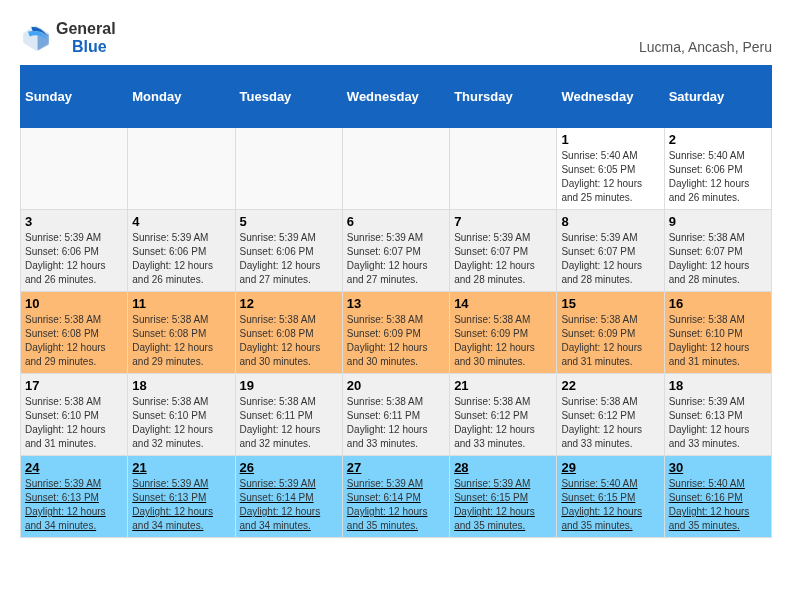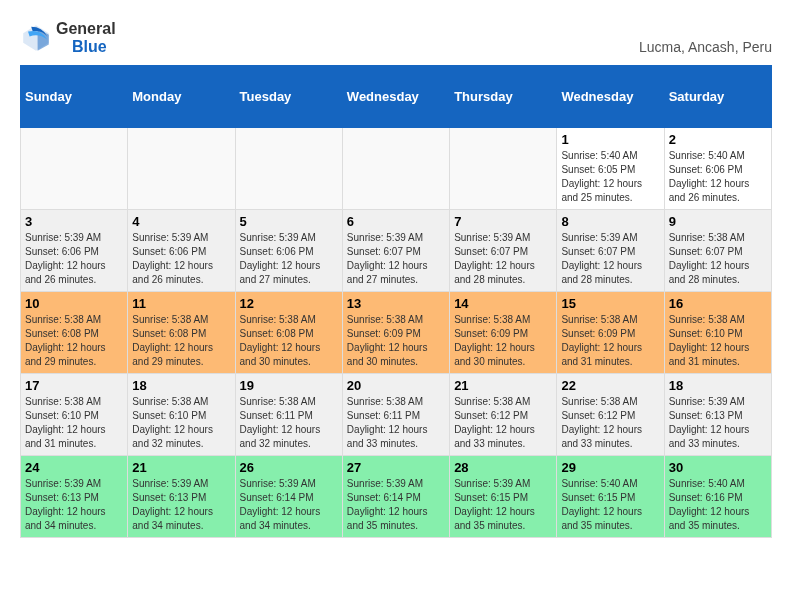--- a/index.html
+++ b/index.html
@@ -265,21 +265,21 @@
 Sunset: 6:12 PM
 Daylight: 12 hours and 33 minutes.</div>
         </td>
         <td style="background-color: rgb(240, 240, 240);">
           <span class="day-num">18</span>
           <div class="day-info" style="white-space: pre-line;">Sunrise: 5:39 AM
 Sunset: 6:13 PM
 Daylight: 12 hours and 33 minutes.</div>
         </td>
       </tr>
-      <tr style="background-color: #86efac;">
+      <tr style="background-color: #7dd3fc; text-decoration: underline;">
         <td>
           <span class="day-num">24</span>
           <div class="day-info" style="white-space: pre-line;">Sunrise: 5:39 AM
 Sunset: 6:13 PM
 Daylight: 12 hours and 34 minutes.</div>
         </td>
         <td>
           <span class="day-num">21</span>
           <div class="day-info" style="white-space: pre-line;">Sunrise: 5:39 AM
 Sunset: 6:13 PM

